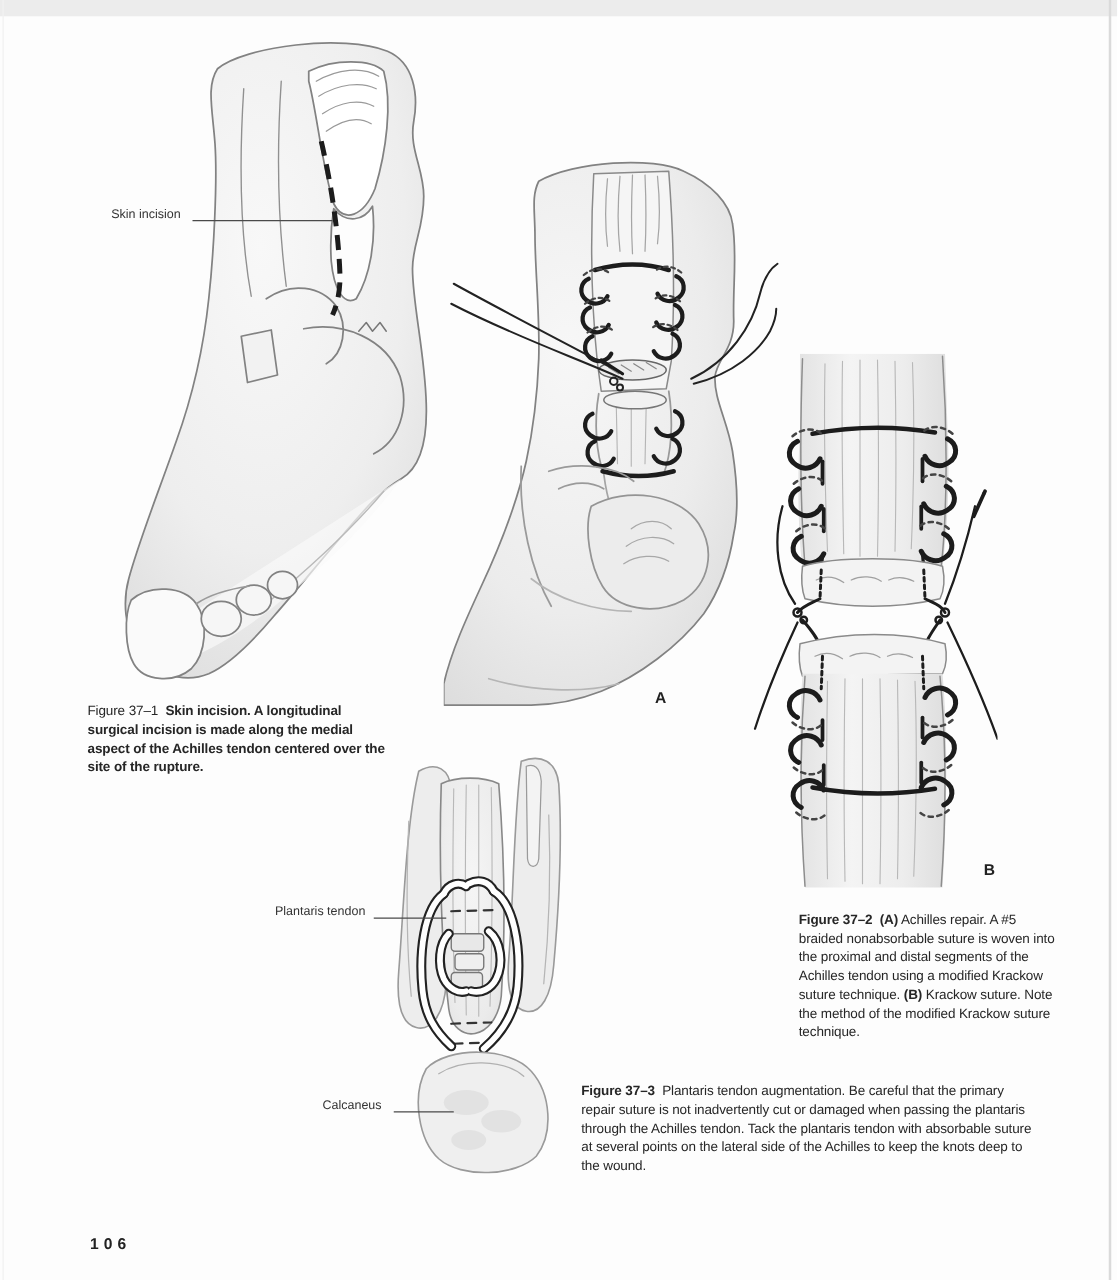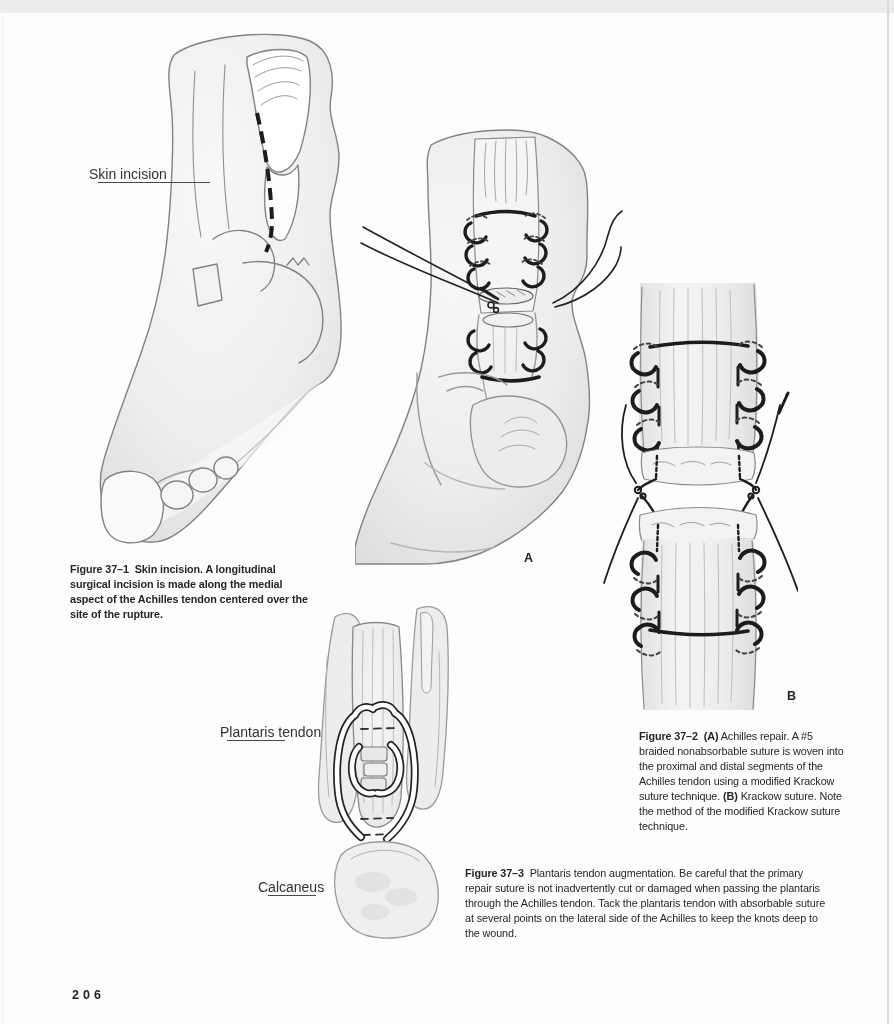--- a/index.html
+++ b/index.html
@@ -7,21 +7,21 @@
     position:relative;width:894px;height:1024px;overflow:hidden;
     background:#fdfdfd;font-family:"Liberation Sans",sans-serif;color:var(--c-text,#262626);
   }
   .edge-top{position:absolute;left:0;top:0;width:894px;height:13px;background:var(--c-edge,#ececec);}
   .edge-right{position:absolute;left:887px;top:0;width:2px;height:1024px;background:#dadada;}
   .edge-left{position:absolute;left:2px;top:0;width:1px;height:1024px;background:#f1f1f1;}
 
   .art{position:absolute;}
   .art svg{display:block;width:100%;height:100%;}
 
-  .fig-label{position:absolute;display:flex;align-items:flex-start;font-size:14px;color:#333;white-space:nowrap;flex-direction:column;}
+  .fig-label{position:absolute;display:flex;align-items:flex-end;font-size:10px;color:#333;white-space:nowrap;}
   .leader{border-top:1.4px solid #4a4a4a;height:0;}
 
   .panel-letter{position:absolute;font-size:12.5px;font-weight:700;color:#222;}
 
   .caption{position:absolute;font-size:10.8px;line-height:15px;letter-spacing:-0.1px;color:var(--c-text,#262626);text-align:left;}
   #cap1{left:70px;top:562px;width:238px;}
   #cap2{left:639px;top:729px;width:206px;}
   #cap3{left:451px;top:866px;width:364px;margin-left:14px;}
 
   .folio{position:absolute;left:72px;top:988px;font-size:12.5px;font-weight:700;letter-spacing:4px;color:#222;}
@@ -339,18 +339,18 @@
   <div class="fig-label" style="left:195px;top:724px;margin-left:25px;">
     <span>Plantaris tendon</span>
     <span class="leader" style="width:58px;margin-left:7px;"></span>
   </div>
 
   <div class="fig-label" style="left:258px;top:879px;">
     <span>Calcaneus</span>
     <span class="leader" style="width:48px;margin-left:10px;"></span>
   </div>
 
-  <div class="caption" id="cap1"><span style="font-weight: 700;">Figure 37–1</span><span style="font-weight: 700;">&nbsp; Skin incision. A longitudinal surgical incision is made along the medial aspect of the Achilles tendon centered over the site of the rupture.</span></div>
+  <div class="caption" id="cap1"><span style="font-weight: 400;">Figure 37–1</span><span style="font-weight: 700;">&nbsp; Skin incision. A longitudinal surgical incision is made along the medial aspect of the Achilles tendon centered over the site of the rupture.</span></div>
   <div class="caption" id="cap2"><span style="font-weight: 700;">Figure 37–2</span><span style="font-weight: 400;">&nbsp; </span><span style="font-weight: 700;">(A)</span><span style="font-weight: 400;"> Achilles repair. A #5 braided nonabsorbable suture is woven into the proximal and distal segments of the Achilles tendon using a modified Krackow suture technique. </span><span style="font-weight: 700;">(B)</span><span style="font-weight: 400;"> Krackow suture. Note the method of the modified Krackow suture technique.</span></div>
   <div class="caption" id="cap3"><span style="font-weight: 700;">Figure 37–3</span><span style="font-weight: 400;">&nbsp; Plantaris tendon augmentation. Be careful that the primary repair suture is not inadvertently cut or damaged when passing the plantaris through the Achilles tendon. Tack the plantaris tendon with absorbable suture at several points on the lateral side of the Achilles to keep the knots deep to the wound.</span></div>
 
-  <div class="folio">206</div>
+  <div class="folio">106</div>
 </div>
 
 </body></html>

